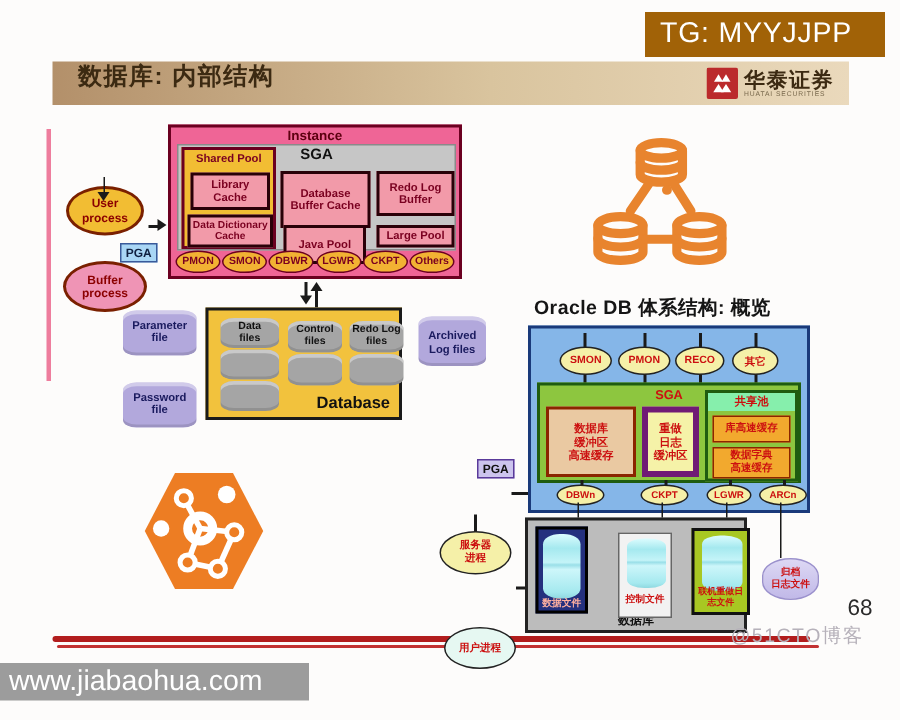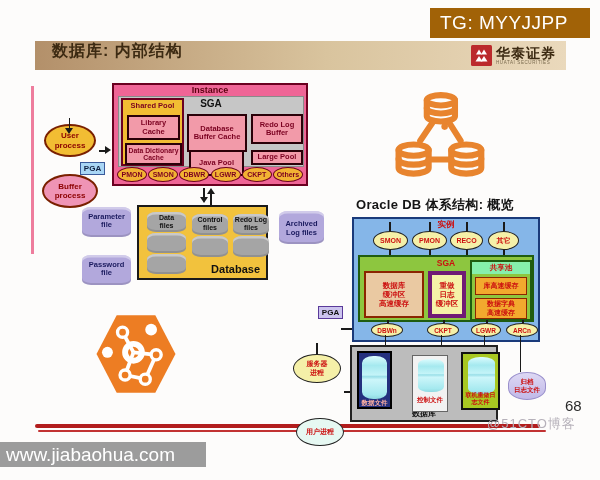--- a/index.html
+++ b/index.html
@@ -236,21 +236,20 @@
     <circle cx="37" cy="77" r="6"></circle>
     <circle cx="61" cy="82" r="6"></circle>
   </g>
   <circle cx="68" cy="23" r="7" fill="#fff"></circle>
   <circle cx="16" cy="50" r="6.5" fill="#fff"></circle>
 </svg>
 
 <div class="abs r-heading">Oracle DB 体系结构: 概览</div>
 
 <div class="abs bluebox">
-  <div class="r-inst-lbl">实例</div>
 
   <div class="lnv" style="left:35px; top:3px; height:11px;"></div>
   <div class="lnv" style="left:75px; top:3px; height:11px;"></div>
   <div class="lnv" style="left:112px; top:3px; height:11px;"></div>
   <div class="lnv" style="left:149px; top:3px; height:11px;"></div>
   <div class="lnv" style="left:35px; top:30px; height:7px;"></div>
   <div class="lnv" style="left:75px; top:30px; height:7px;"></div>
   <div class="lnv" style="left:112px; top:30px; height:7px;"></div>
   <div class="lnv" style="left:149px; top:30px; height:7px;"></div>
 

